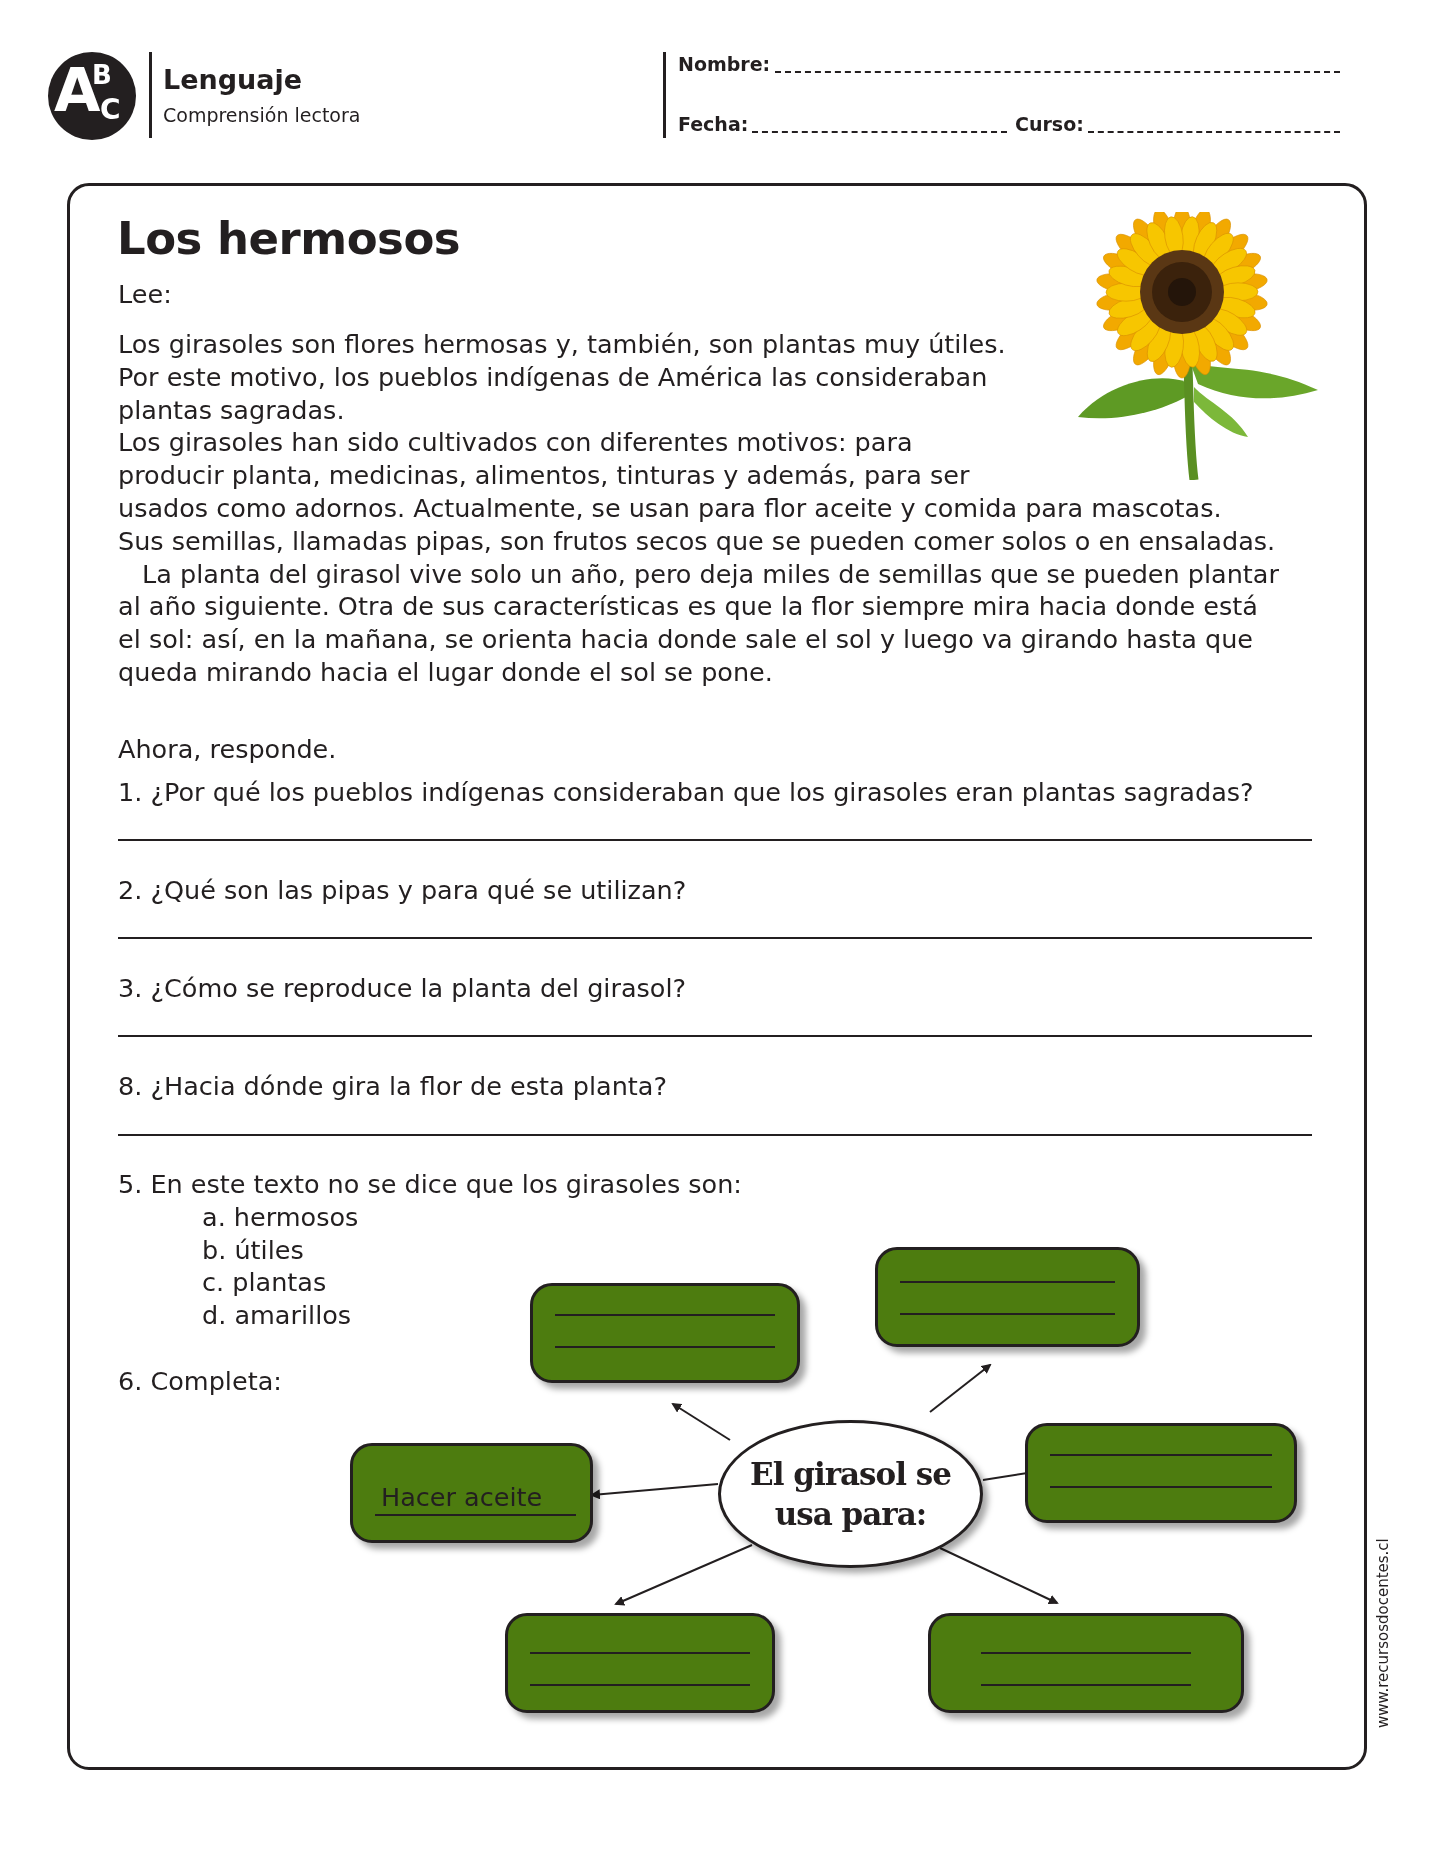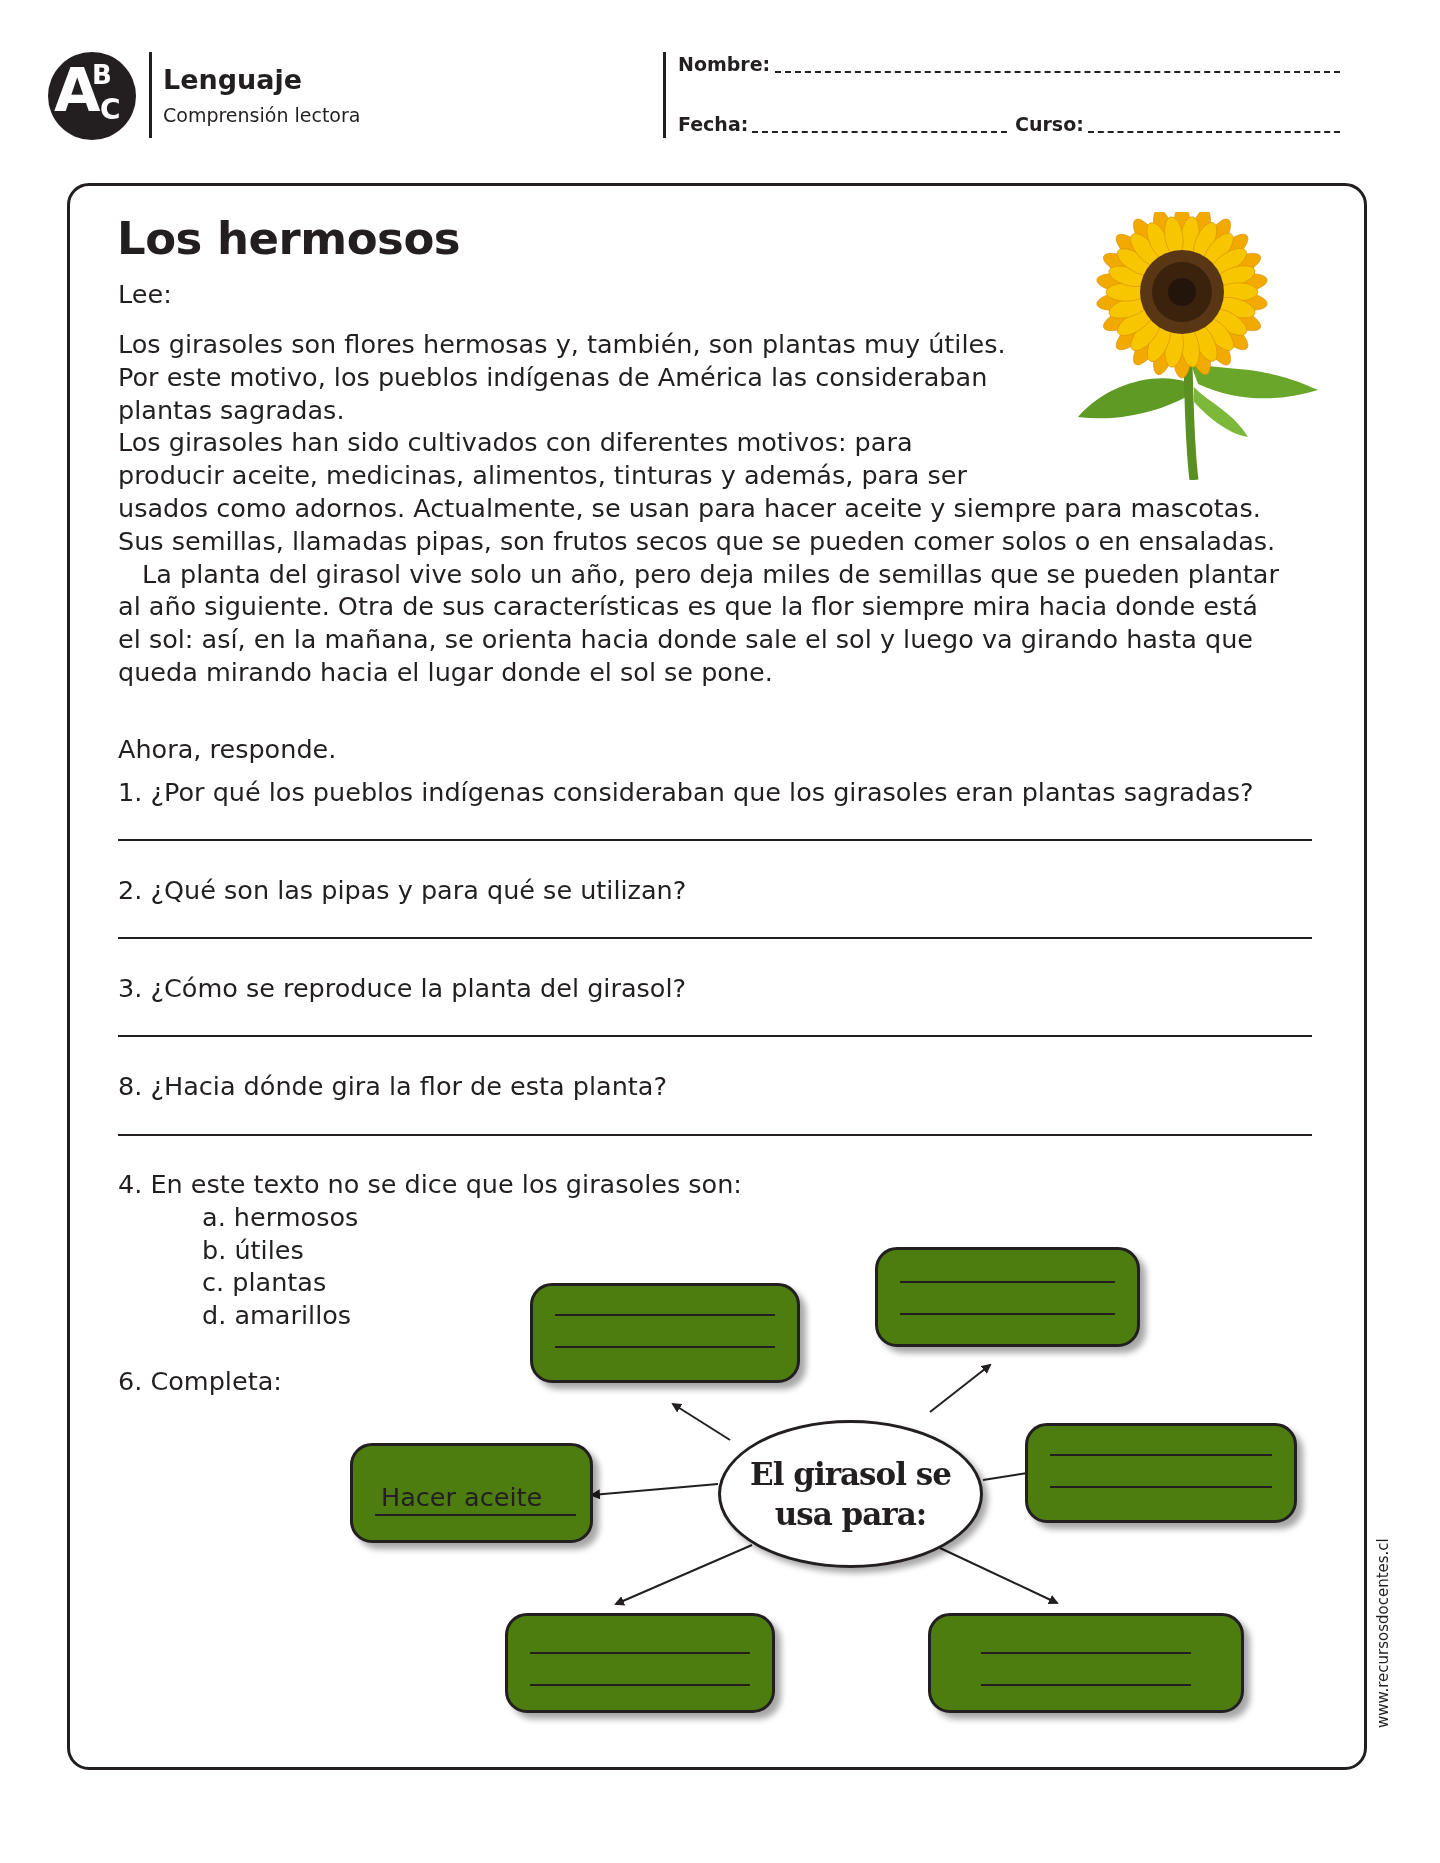--- a/index.html
+++ b/index.html
@@ -124,41 +124,41 @@
   <circle cx="114" cy="80" r="42" fill="#5a3714"></circle>
   <circle cx="114" cy="80" r="30" fill="#3b220c"></circle>
   <circle cx="114" cy="80" r="14" fill="#24150a"></circle>
 </svg>
 
 <div id="reading">
     <div class="txt" style="top: 328px;">Los girasoles son flores hermosas y, también, son plantas muy útiles.</div>
     <div class="txt" style="top: 360.8px;">Por este motivo, los pueblos indígenas de América las consideraban</div>
     <div class="txt" style="top: 393.6px;">plantas sagradas.</div>
     <div class="txt" style="top: 426.4px;">Los girasoles han sido cultivados con diferentes motivos: para</div>
-    <div class="txt" style="top: 459.2px;">producir aceite, medicinas, alimentos, tinturas y además, para ser</div>
-    <div class="txt" style="top: 492px;">usados como adornos. Actualmente, se usan para hacer aceite y siempre para mascotas.</div>
+    <div class="txt" style="top: 459.2px;">producir planta, medicinas, alimentos, tinturas y además, para ser</div>
+    <div class="txt" style="top: 492px;">usados como adornos. Actualmente, se usan para flor aceite y comida para mascotas.</div>
     <div class="txt" style="top: 524.8px;">Sus semillas, llamadas pipas, son frutos secos que se pueden comer solos o en ensaladas.</div>
     <div class="txt" style="top: 557.6px; margin-left: 24px;">La planta del girasol vive solo un año, pero deja miles de semillas que se pueden plantar</div>
     <div class="txt" style="top: 590.4px;">al año siguiente. Otra de sus características es que la flor siempre mira hacia donde está</div>
     <div class="txt" style="top: 623.2px;">el sol: así, en la mañana, se orienta hacia donde sale el sol y luego va girando hasta que</div>
     <div class="txt" style="top: 656px;">queda mirando hacia el lugar donde el sol se pone.</div>
   </div>
 
 <div class="txt" style="top:733px;">Ahora, responde.</div>
 
 <div class="txt" style="top:776px;">1. ¿Por qué los pueblos indígenas consideraban que los girasoles eran plantas sagradas?</div>
 <div class="answer-line" style="top:839px;"></div>
 <div class="txt" style="top:874px;">2. ¿Qué son las pipas y para qué se utilizan?</div>
 <div class="answer-line" style="top:937px;"></div>
 <div class="txt" style="top:972px;">3. ¿Cómo se reproduce la planta del girasol?</div>
 <div class="answer-line" style="top:1035px;"></div>
 <div class="txt" style="top:1070px;">8. ¿Hacia dónde gira la flor de esta planta?</div>
 <div class="answer-line" style="top:1134px;"></div>
 
-<div class="txt" style="top:1168px;">4. En este texto no se dice que los girasoles son:</div>
+<div class="txt" style="top:1168px;">5. En este texto no se dice que los girasoles son:</div>
 <div class="opt" style="top:1201px;">a. hermosos</div>
 <div class="opt" style="top:1234px;">b. útiles</div>
 <div class="opt" style="top:1266px;">c. plantas</div>
 <div class="opt" style="top:1299px;text-align:right;">d. amarillos</div>
 
 <div class="txt" style="top:1365px;">6. Completa:</div>
 
 <svg class="arrows" width="1440" height="1863">
   <defs>
     <marker id="ah" markerWidth="10" markerHeight="10" refX="8" refY="5" orient="auto" markerUnits="userSpaceOnUse">

